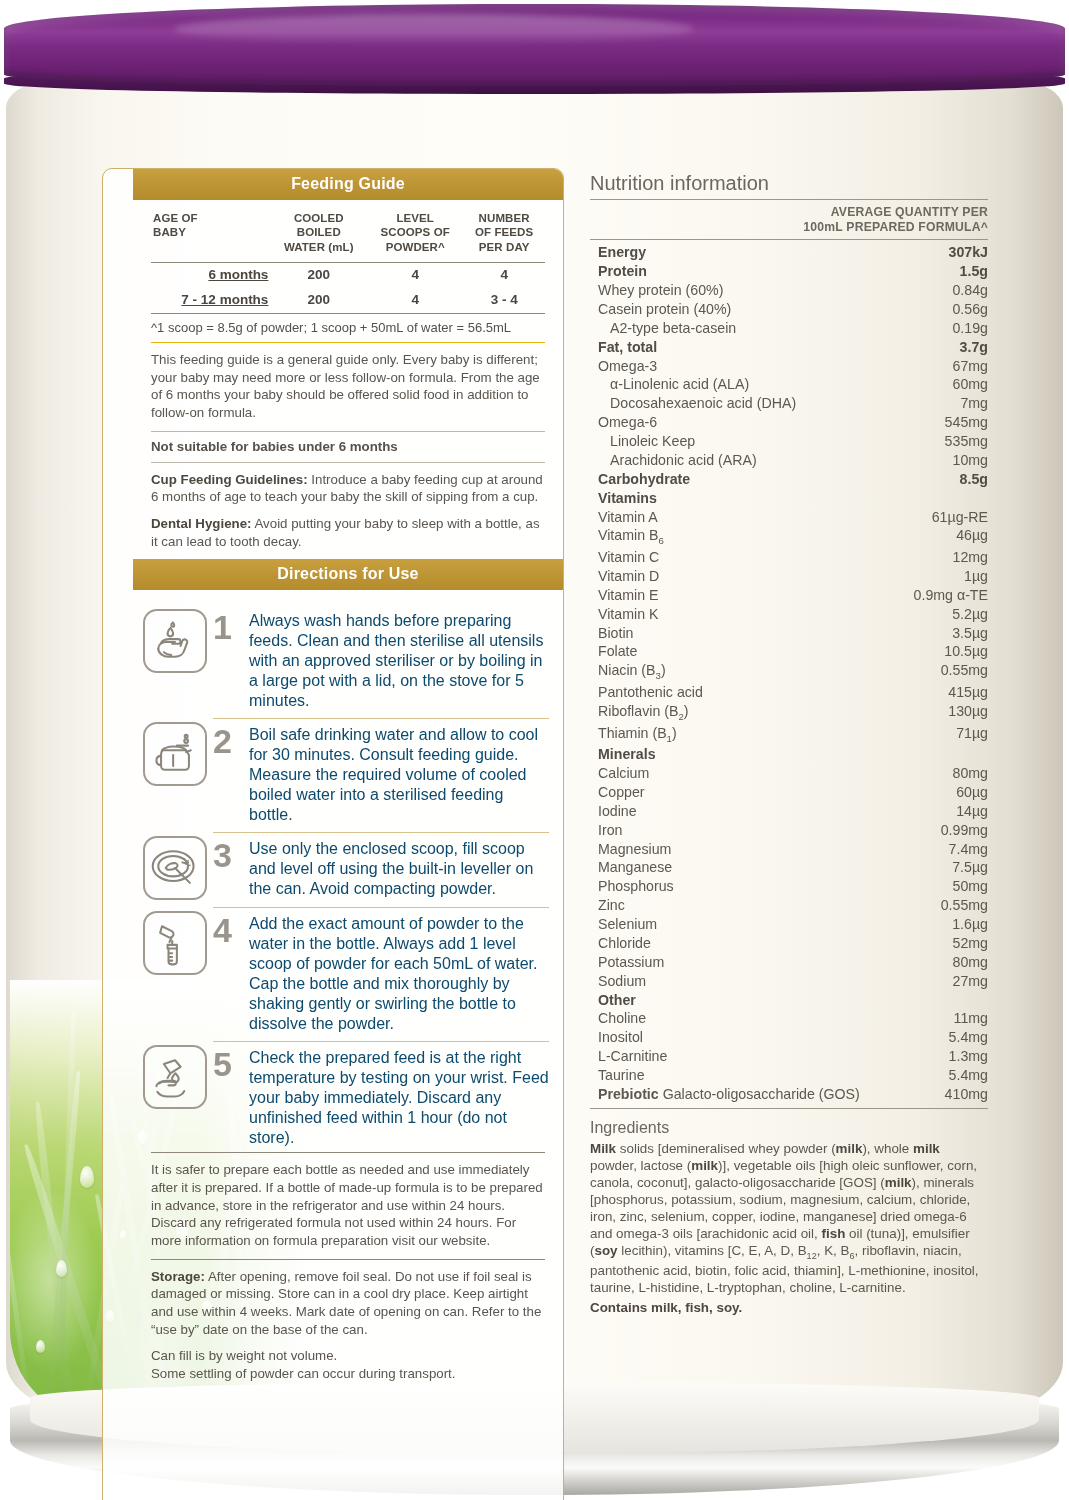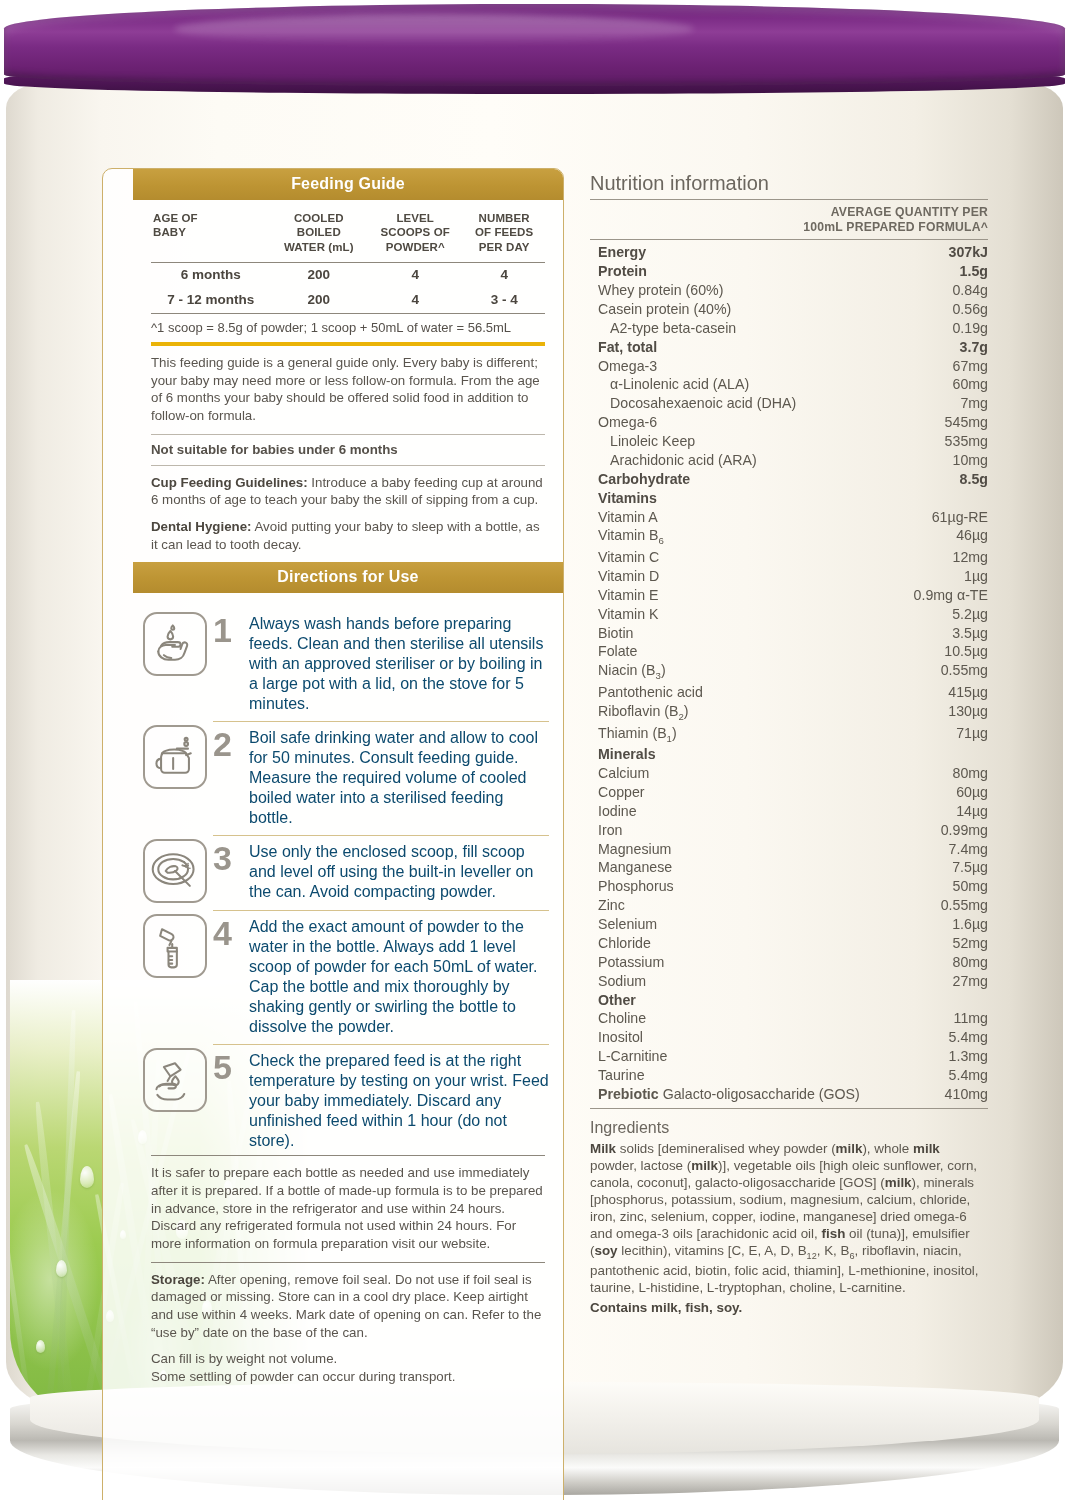--- a/index.html
+++ b/index.html
@@ -110,26 +110,26 @@
   table.fg th {
     font-size: 11.5px; font-weight: bold; color: #4f4a42;
     text-align: center; vertical-align: top; line-height: 1.25;
     padding: 2px 2px 8px 2px; letter-spacing: 0.1px;
   }
   table.fg th.first { text-align: left; }
   table.fg td {
     font-size: 13.5px; font-weight: bold; color: #4b463f;
     text-align: center; padding: 4px 2px; line-height: 1.25;
   }
-  table.fg td.first { text-align: center; }
+  table.fg td.first { text-align: right; text-decoration: underline; }
   table.fg tr.hdr-row th { border-bottom: 1.5px solid #8d877c; }
   table.fg tr.last-row td { border-bottom: 1.5px solid #8d877c; margin-left: 10px; }
   .fg-note {
     font-size: 13px; color: #55504a; padding: 6px 0 7px 0;
-    border-bottom: 4px solid #eab308;
+    border-bottom: 1px solid #eab308;
   }
   .body-text {
     font-size: 13.3px; line-height: 1.33; color: #5a554e; padding: 8px 0 9px 0;
   }
   .rule { border-top: 1px solid #bdb7ac; }
   .rule2 { border-top: 1.5px solid #8d877c; }
   .strongline { font-size: 13.3px; font-weight: bold; color: #56514a; padding: 7px 0 8px 0; }
   .body-text b { color: #4c473f; }
 
   
@@ -316,21 +316,21 @@
       <path fill="none" stroke="#8b867c" stroke-width="2.2" stroke-linecap="round" stroke-linejoin="round" d="M40 26l5-2"></path>
       <path fill="none" stroke="#8b867c" stroke-width="2.2" stroke-linecap="round" stroke-linejoin="round" d="M13 30c-3 0-5 2-5 5s2 5 5 5"></path>
       <path fill="none" stroke="#8b867c" stroke-width="2.2" stroke-linecap="round" stroke-linejoin="round" d="M26 29v12"></path>
       <circle cx="40" cy="14" r="2" fill="none" stroke="#8b867c" stroke-width="2.2" stroke-linecap="round" stroke-linejoin="round"></circle>
       <circle cx="40" cy="9" r="1.6" fill="none" stroke="#8b867c" stroke-width="2.2" stroke-linecap="round" stroke-linejoin="round"></circle>
       <path fill="none" stroke="#8b867c" stroke-width="2.2" stroke-linecap="round" stroke-linejoin="round" d="M30 19h12"></path>
     </svg>
           </div>
           <div class="step-text-wrap">
             <div class="step-num">2</div>
-            <div class="step-text">Boil safe drinking water and allow to cool for 50 minutes. Consult feeding guide. Measure the required volume of cooled boiled water into a sterilised feeding bottle.</div>
+            <div class="step-text">Boil safe drinking water and allow to cool for 30 minutes. Consult feeding guide. Measure the required volume of cooled boiled water into a sterilised feeding bottle.</div>
           </div>
         </div>
         <div class="step">
           <div class="icon-box">
             <svg viewBox="0 0 56 56" width="52" height="52">
       <ellipse cx="26" cy="26" rx="22" ry="16" fill="none" stroke="#8b867c" stroke-width="2.2" stroke-linecap="round" stroke-linejoin="round"></ellipse>
       <ellipse cx="26" cy="26" rx="16" ry="11" fill="none" stroke="#8b867c" stroke-width="2.2" stroke-linecap="round" stroke-linejoin="round"></ellipse>
       <path fill="none" stroke="#8b867c" stroke-width="2.2" stroke-linecap="round" stroke-linejoin="round" d="M18 28c2-4 7-6 11-5 2 .6 2.4 3 .6 4.4-2 1.6-6 2.8-9.6 2.4z"></path>
       <path fill="none" stroke="#8b867c" stroke-width="2.2" stroke-linecap="round" stroke-linejoin="round" d="M28 28l16 16"></path>
       <path fill="none" stroke="#8b867c" stroke-width="2.2" stroke-linecap="round" stroke-linejoin="round" d="M36 22c2 1 4 1 6 0"></path>

